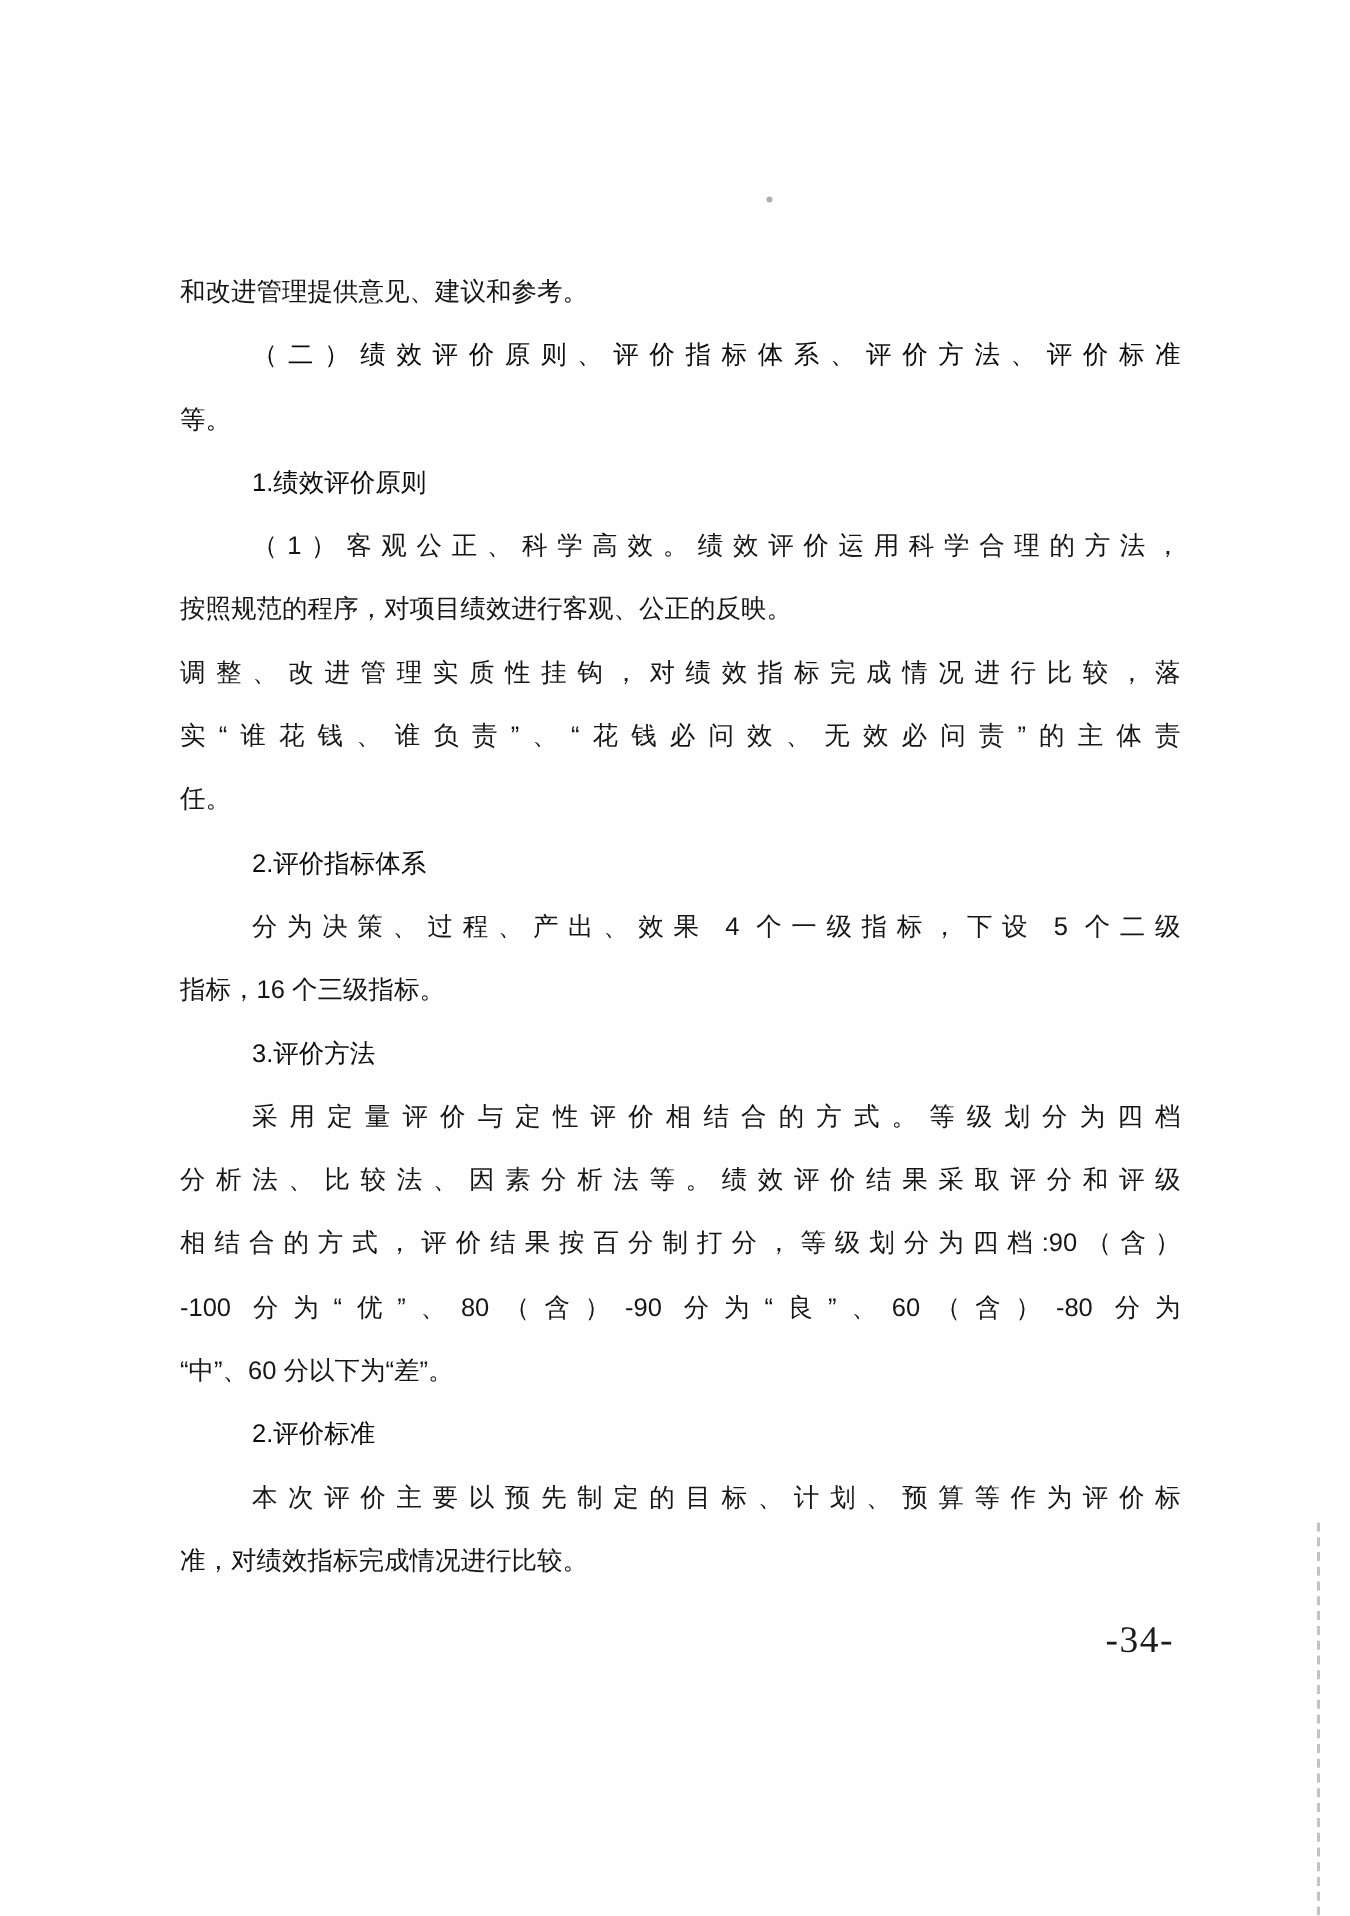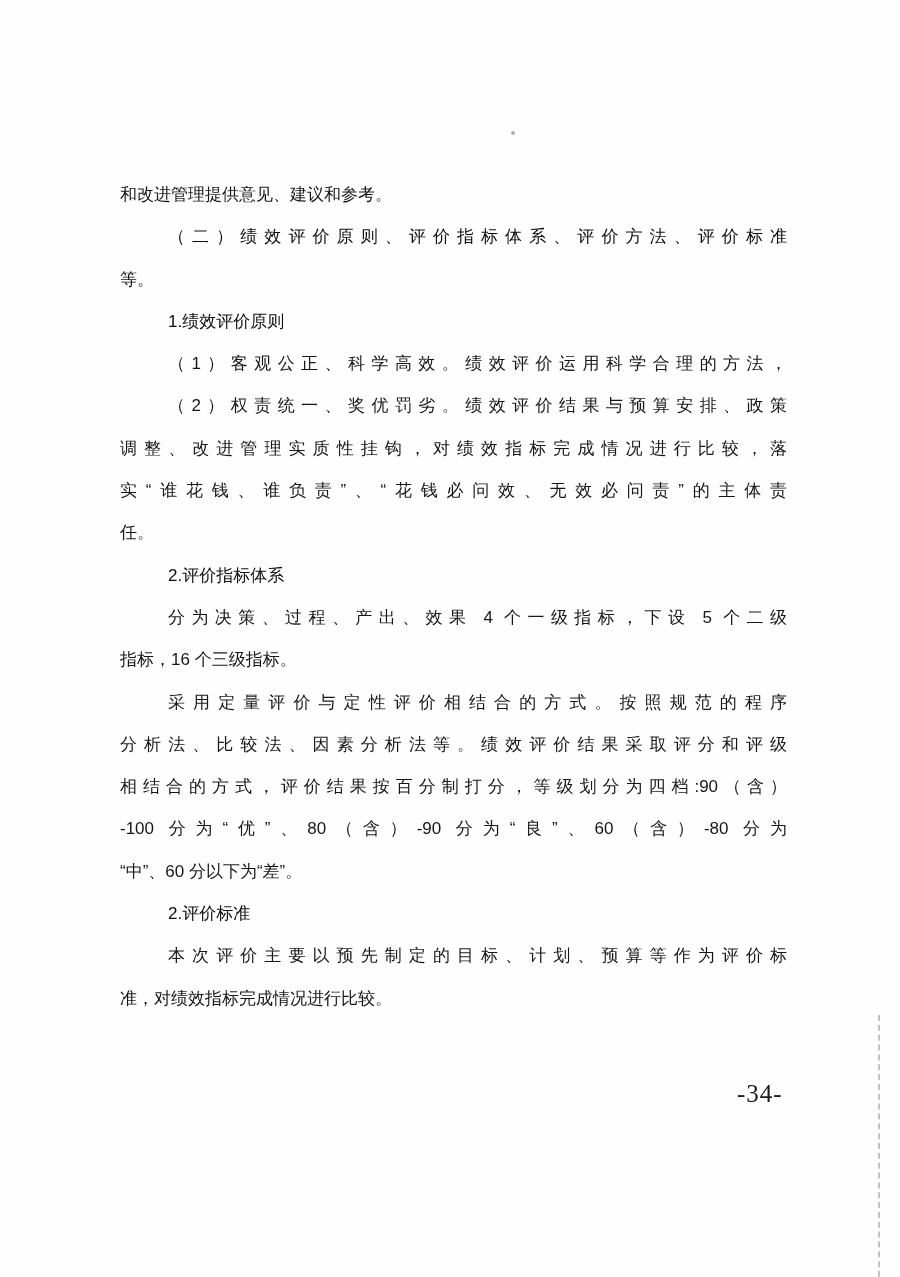--- a/index.html
+++ b/index.html
@@ -74,28 +74,29 @@
 <body>
 
 <div class="page">
   <div class="scan-dot"></div>
   <div class="text-block">
       <div class="line">和改进管理提供意见、建议和参考。</div>
       <div class="line bold indent fill">（二）绩效评价原则、评价指标体系、评价方法、评价标准</div>
       <div class="line bold">等。</div>
       <div class="line bold indent">1.绩效评价原则</div>
       <div class="line indent fill">（1）客观公正、科学高效。绩效评价运用科学合理的方法，</div>
-      <div class="line indent fill">（2）权责统一、奖优罚劣。绩效评价结果与预算安排、政策</div>
+      <div class="line">按照规范的程序，对项目绩效进行客观、公正的反映。</div>
       <div class="line fill">调整、改进管理实质性挂钩，对绩效指标完成情况进行比较，落</div>
       <div class="line fill">实“谁花钱、谁负责”、“花钱必问效、无效必问责”的主体责</div>
       <div class="line">任。</div>
       <div class="line bold indent">2.评价指标体系</div>
       <div class="line indent fill">分为决策、过程、产出、效果 4 个一级指标，下设 5 个二级</div>
       <div class="line">指标，16 个三级指标。</div>
-      <div class="line indent fill">采用定量评价与定性评价相结合的方式。按照规范的程序</div>
+      <div class="line bold indent">3.评价方法</div>
+      <div class="line indent fill">采用定量评价与定性评价相结合的方式。等级划分为四档</div>
       <div class="line fill">分析法、比较法、因素分析法等。绩效评价结果采取评分和评级</div>
       <div class="line fill">相结合的方式，评价结果按百分制打分，等级划分为四档:90（含）</div>
       <div class="line fill">-100 分为“优”、80（含）-90 分为“良”、60（含）-80 分为</div>
       <div class="line">“中”、60 分以下为“差”。</div>
       <div class="line bold indent">2.评价标准</div>
       <div class="line indent fill">本次评价主要以预先制定的目标、计划、预算等作为评价标</div>
       <div class="line">准，对绩效指标完成情况进行比较。</div>
     </div>
   <div class="page-number">-34-</div>
   <div class="scan-line"></div>

